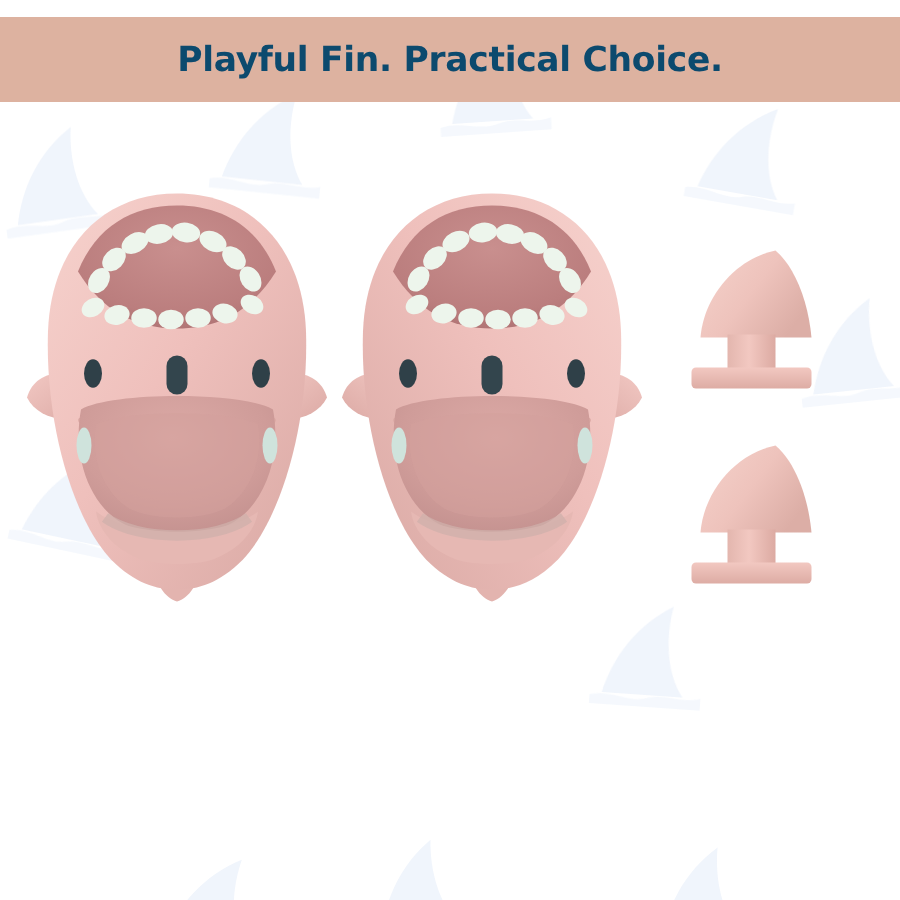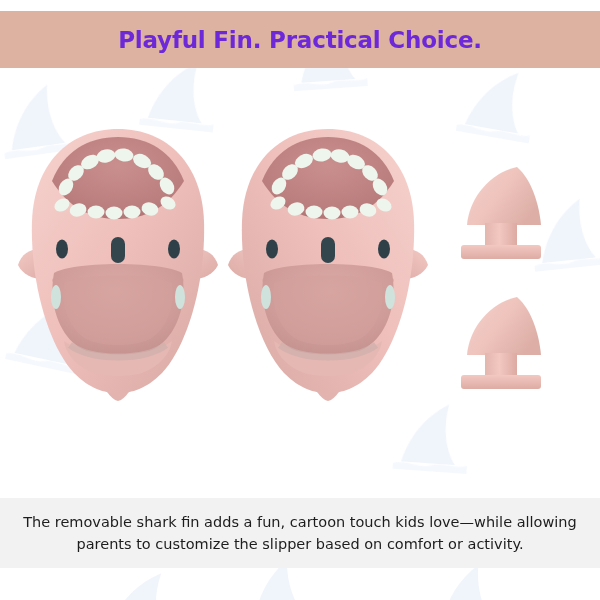--- a/index.html
+++ b/index.html
@@ -40,21 +40,21 @@
     background: #ddb2a0;
     z-index: 5;
     display: flex;
     align-items: center;
     justify-content: center;
   }
   .header-title {
     font-family: "DejaVu Sans", sans-serif;
     font-size: 23px;
     font-weight: bold;
-    color: #6d28d9;
+    color: #0c4a6e;
     letter-spacing: -0.2px;
     white-space: nowrap;
   }
 
   
   .stage {
     position: absolute;
     left: 0;
     top: 68px;
     width: 600px;
@@ -303,17 +303,14 @@
     <div style="position:absolute; left:455px; top:225px;">
       <svg width="130" height="110" viewBox="0 0 130 110">
         <path d="M12,62 C14,36 34,10 62,4 C76,16 84,40 86,62 Z" fill="url(#finGrad)"></path>
         <rect x="30" y="60" width="32" height="24" fill="url(#stemGrad)"></rect>
         <rect x="6" y="82" width="80" height="14" rx="3" fill="url(#baseGrad)"></rect>
       </svg>
     </div>
 
   </div>
 
-  <div class="caption-band">
-    <div class="caption-text">The removable shark fin adds a fun, cartoon touch kids love—while allowing parents to customize the slipper based on comfort or activity.</div>
-  </div>
 
 </div>
 
 </body></html>

